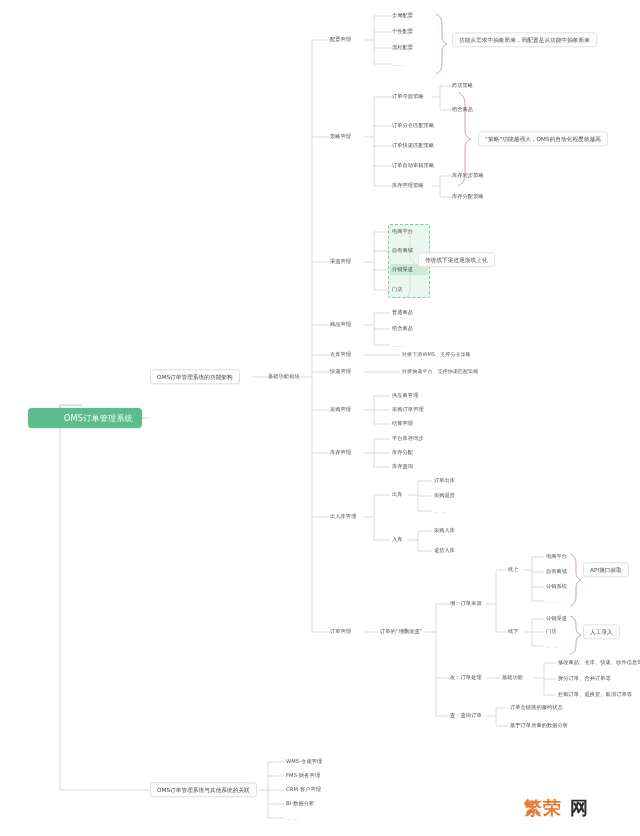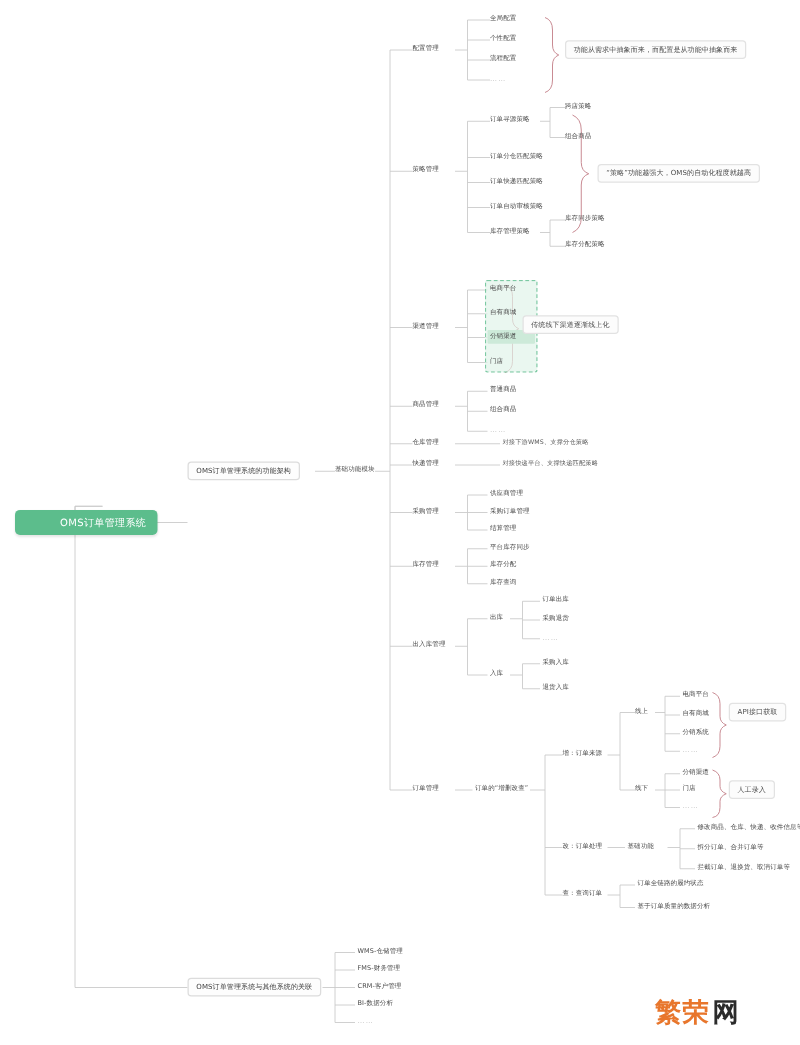--- a/index.html
+++ b/index.html
@@ -63,21 +63,21 @@
     background: rgba(225,244,234,0.70);
     border-radius: 2px;
   }
   .hl-chip {
     position: absolute;
     background: #cdead9;
     border-radius: 1px;
   }
   .watermark {
     position: absolute;
-    font-size: 21px;
+    font-size: 18px;
     font-weight: bold;
     letter-spacing: 1px;
     font-family: "DejaVu Sans", "Liberation Sans", sans-serif;
   }
   .wm-a { color: #e8762c; }
   .wm-b { color: #2b2b2b; }
 </style>
 </head>
 <body>
 
@@ -227,21 +227,21 @@
       <path d="M458 92 q7 3 7 12 v26 q0 7 6 9 q-6 2 -6 9 v26 q0 9 -7 12"></path>
       <path d="M404 228 q6 2 6 9 v18 q0 6 5 8 q-5 2 -5 8 v18 q0 7 -6 9"></path>
       <path d="M570 554 q6 2 6 9 v10 q0 5 5 7 q-5 2 -5 7 v10 q0 7 -6 9"></path>
       <path d="M570 616 q6 2 6 8 v5 q0 4 5 6 q-5 2 -5 6 v5 q0 7 -6 8"></path>
     </g>
   </svg>
 
   <div class="hl-group" style="left:388px; top:224px; width:42px; height:74px;"></div>
   <div class="hl-chip" style="left:390px; top:264px; width:38px; height:11px;"></div>
 
-  <div class="node root" style="left:12px; top:418px;padding-left:36px;">OMS订单管理系统</div>
+  <div class="node root" style="left:28px; top:418px;padding-left:36px;">OMS订单管理系统</div>
 
   <div class="node boxed lvl1" style="left:150px; top:377px;">OMS订单管理系统的功能架构</div>
   <div class="node boxed lvl1" style="left:150px; top:790px;">OMS订单管理系统与其他系统的关联</div>
 
   <div class="node" style="left:268px; top:377px;">基础功能模块</div>
 
   <div class="node" style="left:330px; top:40px;">配置管理</div>
   <div class="node" style="left:392px; top:16px;">全局配置</div>
   <div class="node" style="left:392px; top:32px;">个性配置</div>
   <div class="node" style="left:392px; top:48px;">流程配置</div>

